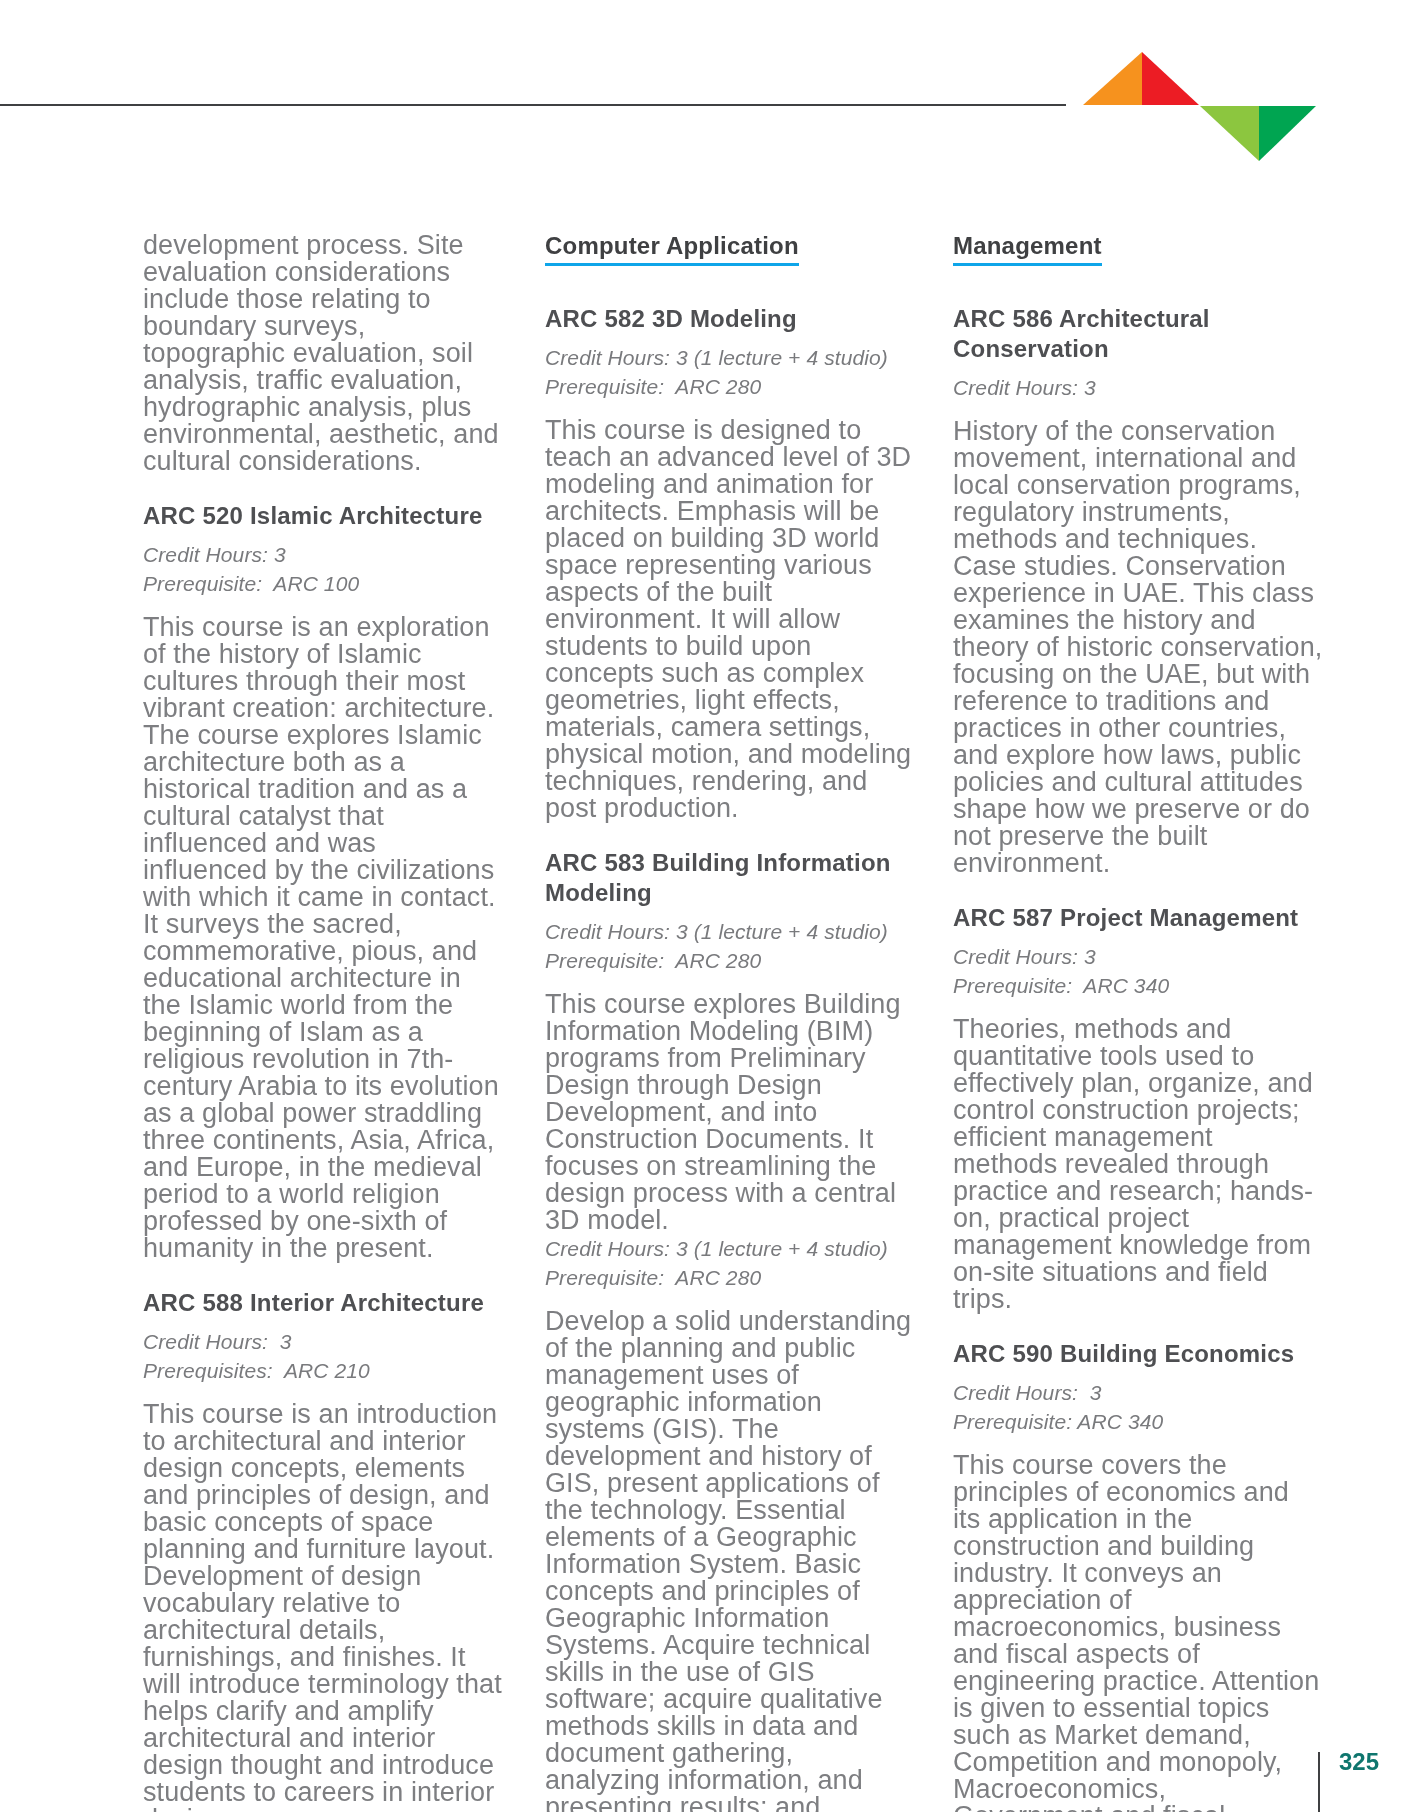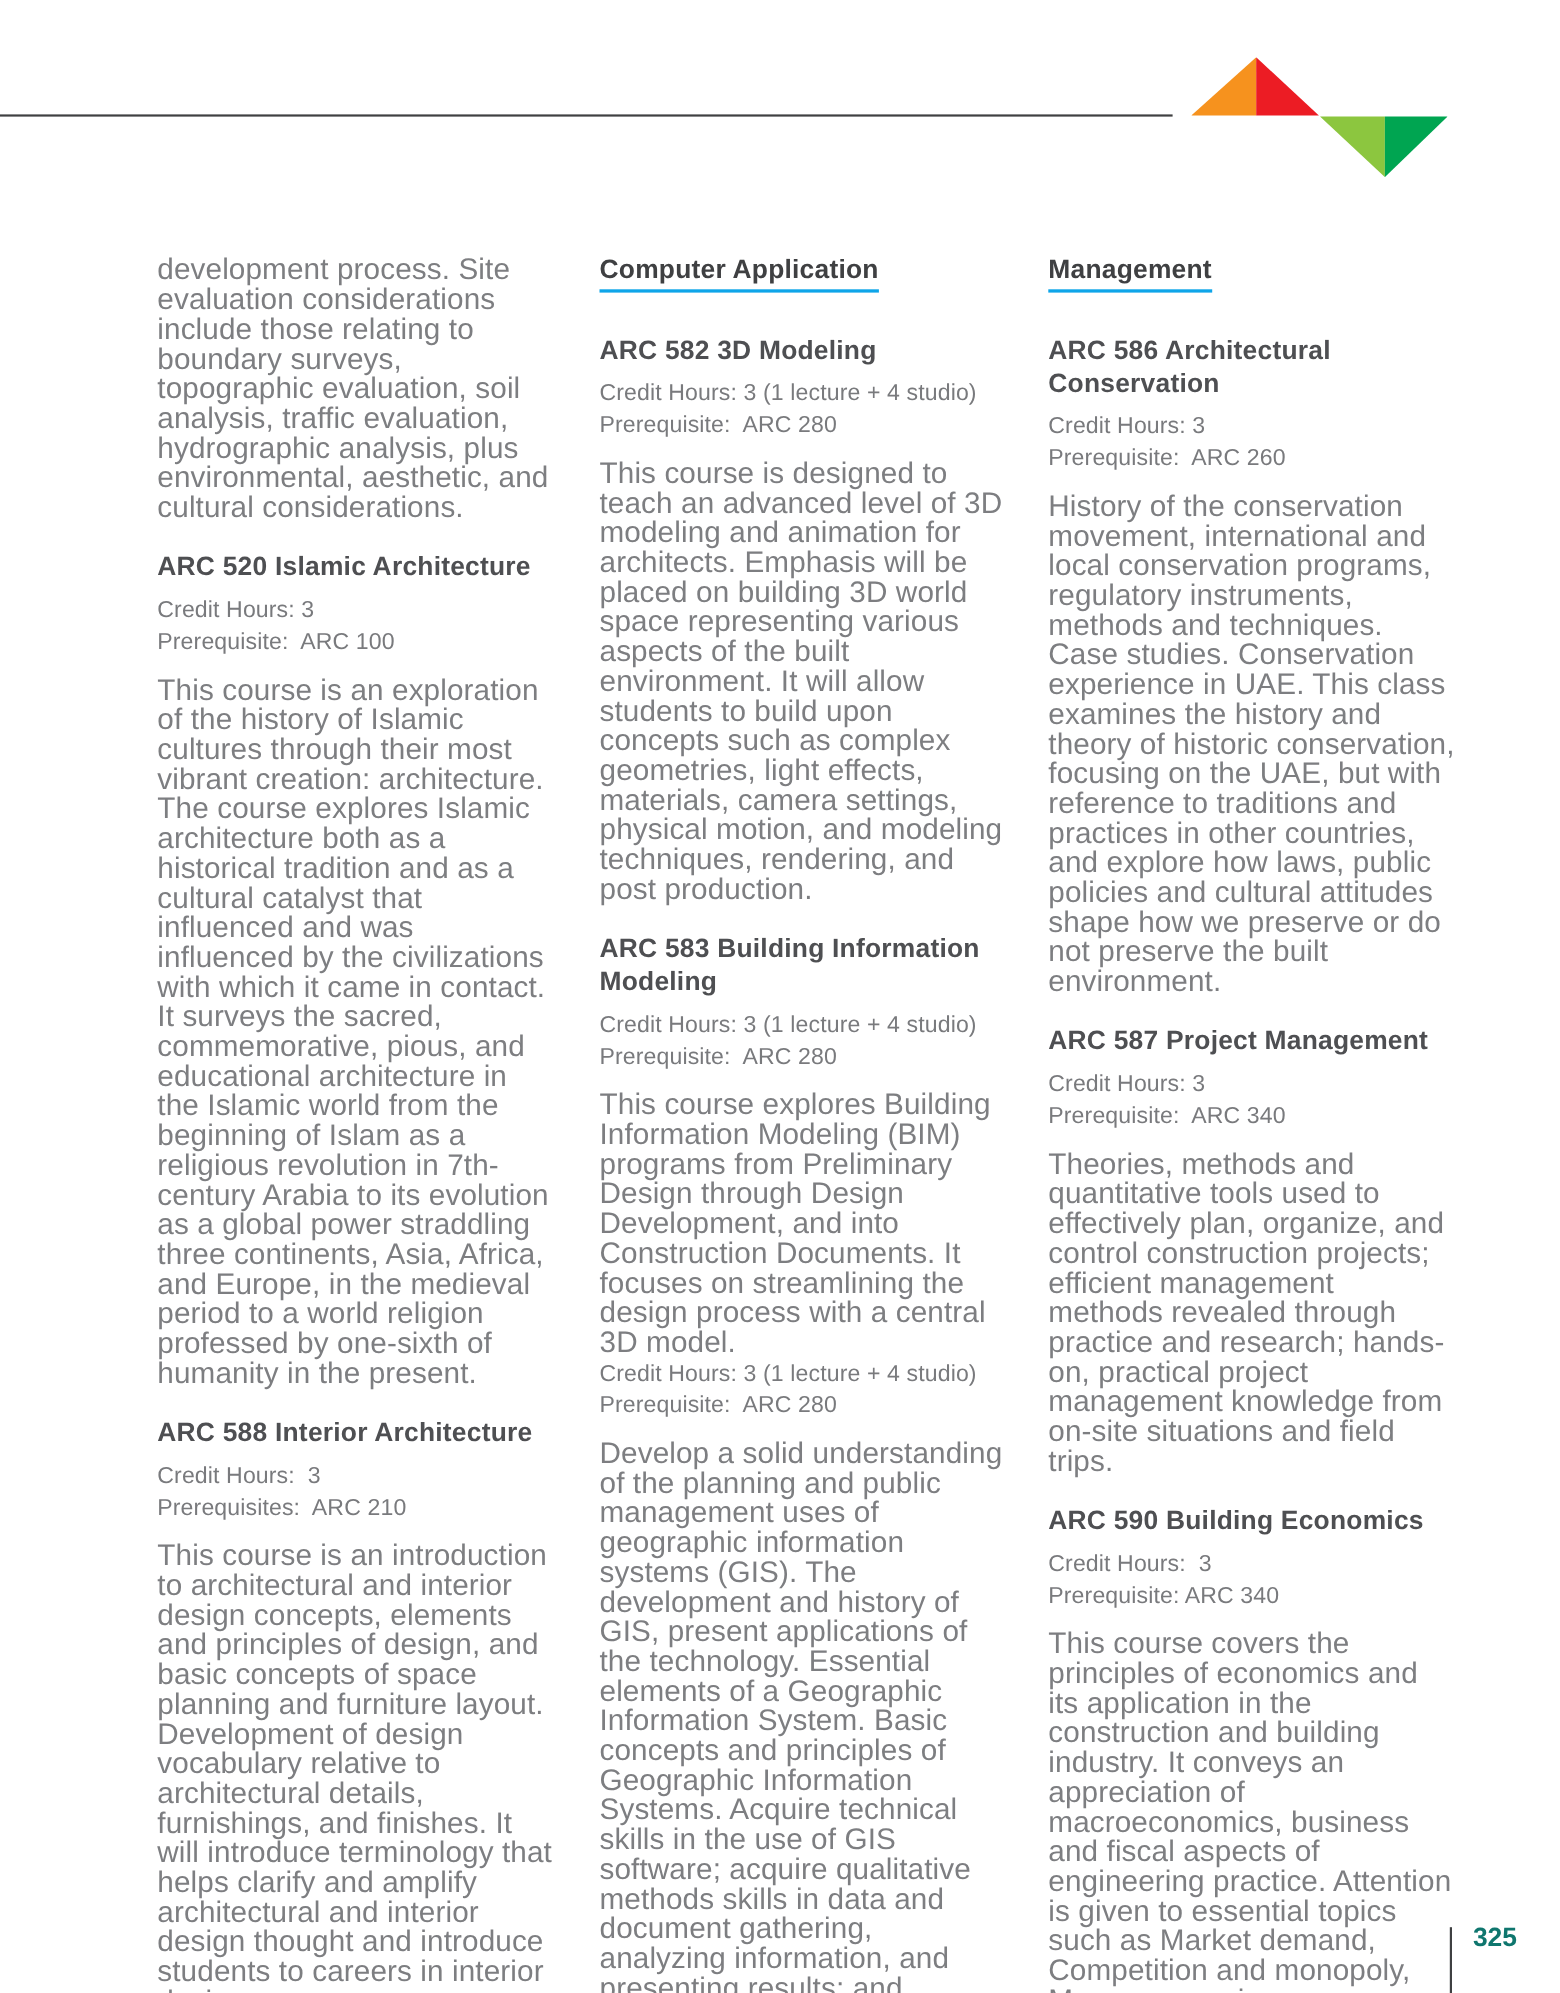--- a/index.html
+++ b/index.html
@@ -22,21 +22,21 @@
     line-height:28px;letter-spacing:0.2px;
     margin:4px 0 12px 0;
     border-bottom:3px solid #0ea5e9;padding-bottom:3px;
   }
   .course-title{
     font-size:24px;font-weight:700;color:#4e4f52;
     line-height:30px;letter-spacing:0.2px;
     margin:26px 0 9px 0;
   }
   .meta{
-    font-size:21px;color:#797a7d;
+    font-style:italic;font-size:21px;color:#797a7d;
     line-height:29px;margin:0;white-space:pre-wrap;letter-spacing:0.1px;
   }
   .desc{
     font-size:27px;color:#7d7e81;line-height:27px;
     margin:16px 0 0 0;letter-spacing:0.1px;
   }
   .footer-rule{position:absolute;left:1318px;top:1752px;width:2px;height:60px;background:#3f4042;}
   .page-number{position:absolute;left:1339px;top:1748px;font-size:24px;font-weight:700;color:#0f766e;}
 </style>
 </head>
@@ -85,21 +85,20 @@
       <div class="meta">Credit Hours: 3 (1 lecture + 4 studio)</div>
       <div class="meta">Prerequisite:  ARC 280</div>
       <p class="desc">Develop a solid understanding of the planning and public management uses of geographic information systems (GIS). The development and history of GIS, present applications of the technology.  Essential elements of a Geographic Information System. Basic concepts and principles of Geographic Information Systems. Acquire technical skills in the use of GIS software; acquire qualitative methods skills in data and document gathering, analyzing information, and presenting results; and investigate the potential and practicality of GIS technologies in a typical planning setting and evaluate possible applications.</p>
     </section>
 
     <section class="col col-3">
       <h2 class="section-heading">Management</h2>
 
       <h3 class="course-title">ARC 586 Architectural Conservation</h3>
       <div class="meta">Credit Hours: 3</div>
-      <div class="meta">Prerequisite:  ARC 260</div>
       <p class="desc">History of the conservation movement, international and local conservation programs, regulatory instruments, methods and techniques. Case studies. Conservation experience in UAE. This class examines the history and theory of historic conservation, focusing on the UAE, but with reference to traditions and practices in other countries, and explore how laws, public policies and cultural attitudes shape how we preserve or do not preserve the built environment.</p>
 
       <h3 class="course-title">ARC 587 Project Management</h3>
       <div class="meta">Credit Hours: 3</div>
       <div class="meta">Prerequisite:  ARC 340</div>
       <p class="desc">Theories, methods and quantitative tools used to effectively plan, organize, and control construction projects; efficient management methods revealed through practice and research; hands-on, practical project management knowledge from on-site situations and field trips.</p>
 
       <h3 class="course-title">ARC 590 Building Economics</h3>
       <div class="meta">Credit Hours:  3</div>
       <div class="meta">Prerequisite: ARC 340</div>

